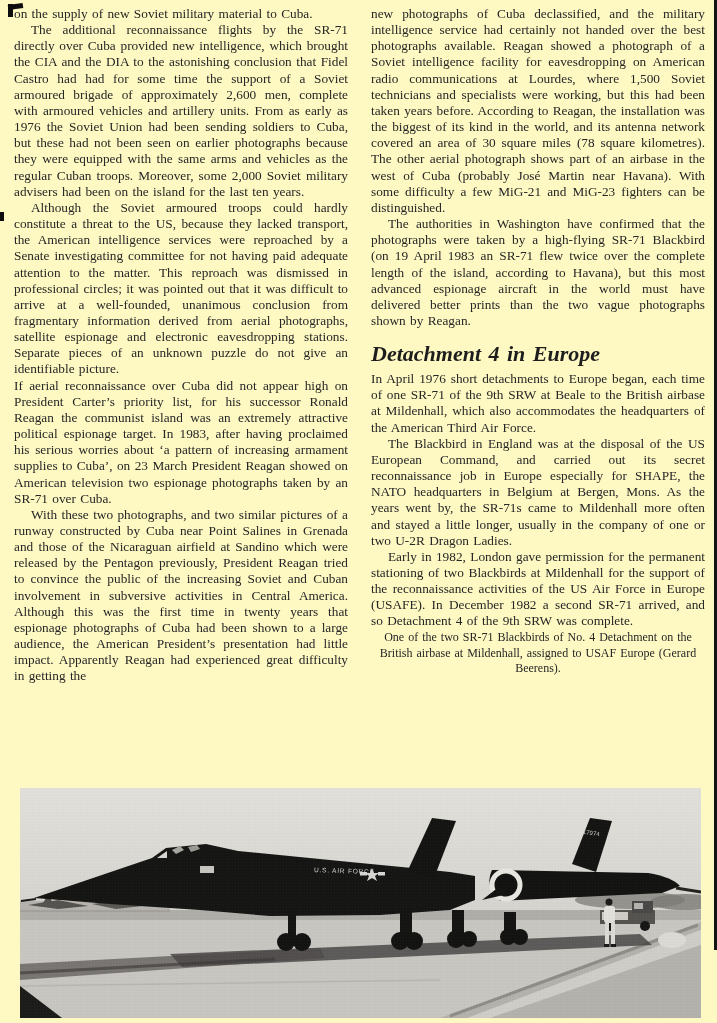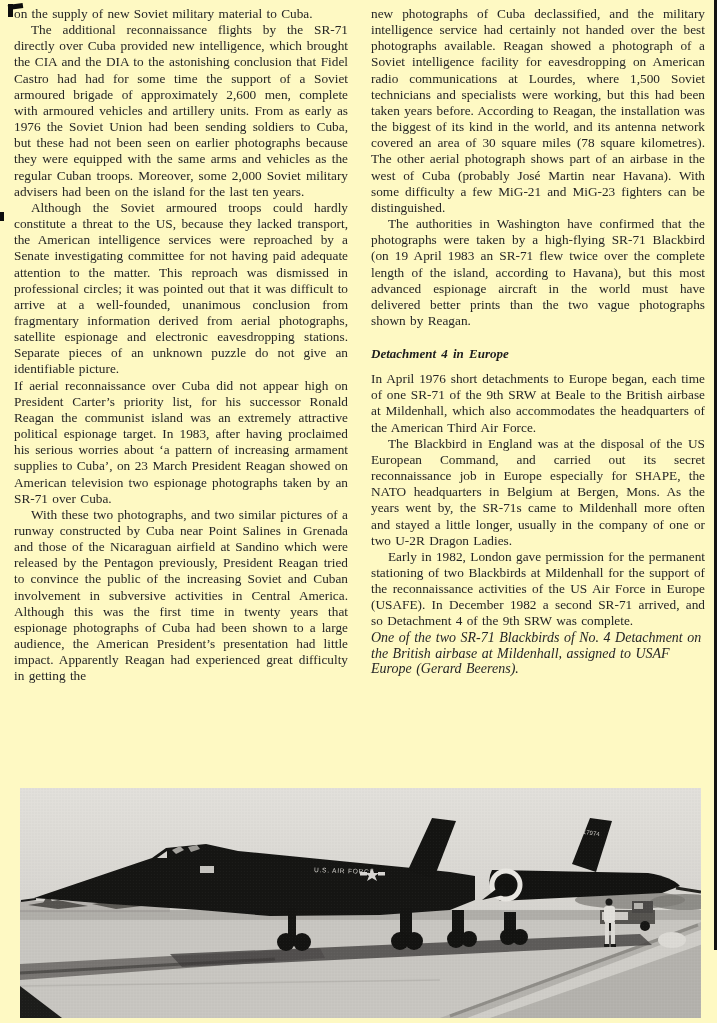--- a/index.html
+++ b/index.html
@@ -16,27 +16,27 @@
     position:absolute; top:6px; width:334px;
     font-size:13.3px; line-height:16.15px;
     text-align:justify; word-spacing:1px;
   }
   .col-left  { left:14px;  }
   .col-right { left:371px; }
   .col p { margin:0; }
   p.ind { text-indent:17px; }
   h2.subhead {
     font-style:italic; font-weight:bold;
-    font-size:13px; line-height:22px;
+    font-size:22px; line-height:22px;
     margin:14px 0 6px 0; color:#1d1d1d;
     text-align:left; word-spacing:2px;
   }
   .caption {
-    font-style:italic; font-size:14px; line-height:15.9px;
-    margin-top:11px; text-align:left; word-spacing:1px;
+    font-size:12px; line-height:15.9px;
+    margin-top:11px; text-align:center; word-spacing:1px;
   }
   .photo {
     position:absolute; left:20px; top:788px;
     width:681px; height:230px;
   }
   .photo svg { display:block; }
   .mark { position:absolute; background:#0d0d0d; }
   .mark-tl-h { left:8px;  top:4px;   width:15px; height:5px; transform:rotate(-8deg); }
   .mark-tl-v { left:8px;  top:4px;   width:5px;  height:13px; }
   .mark-left { left:0;    top:212px; width:4px;  height:9px; }

